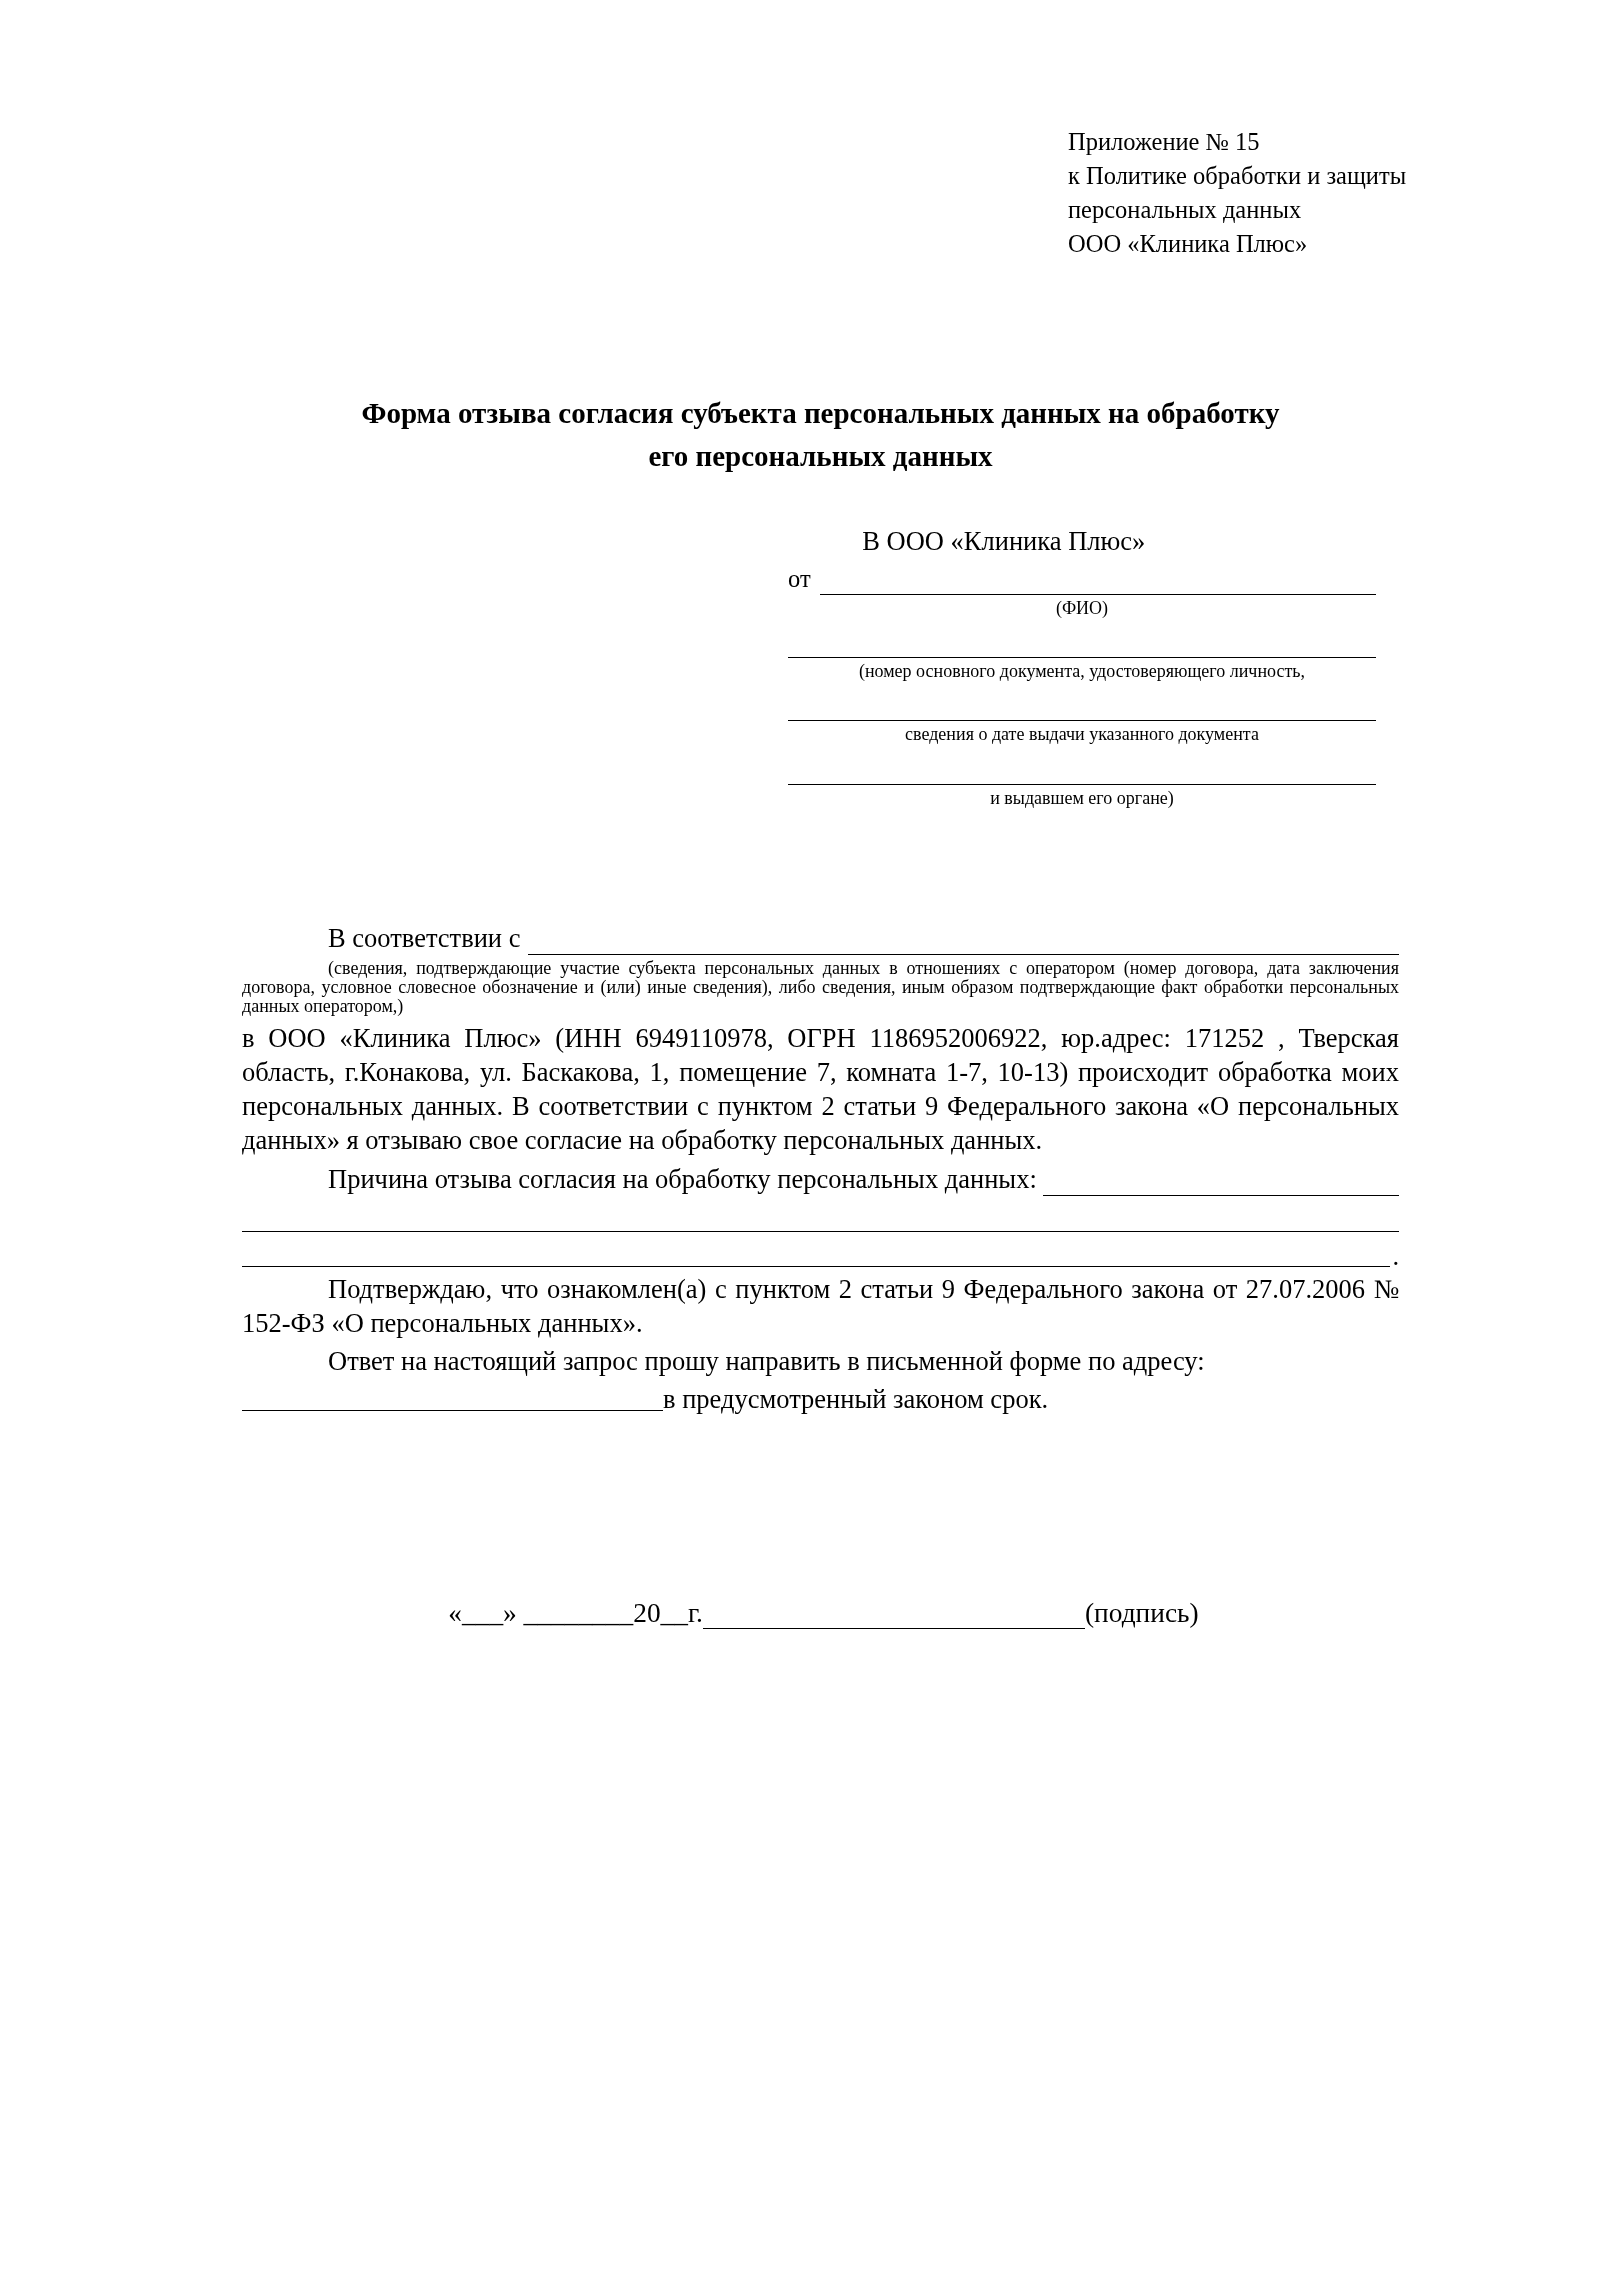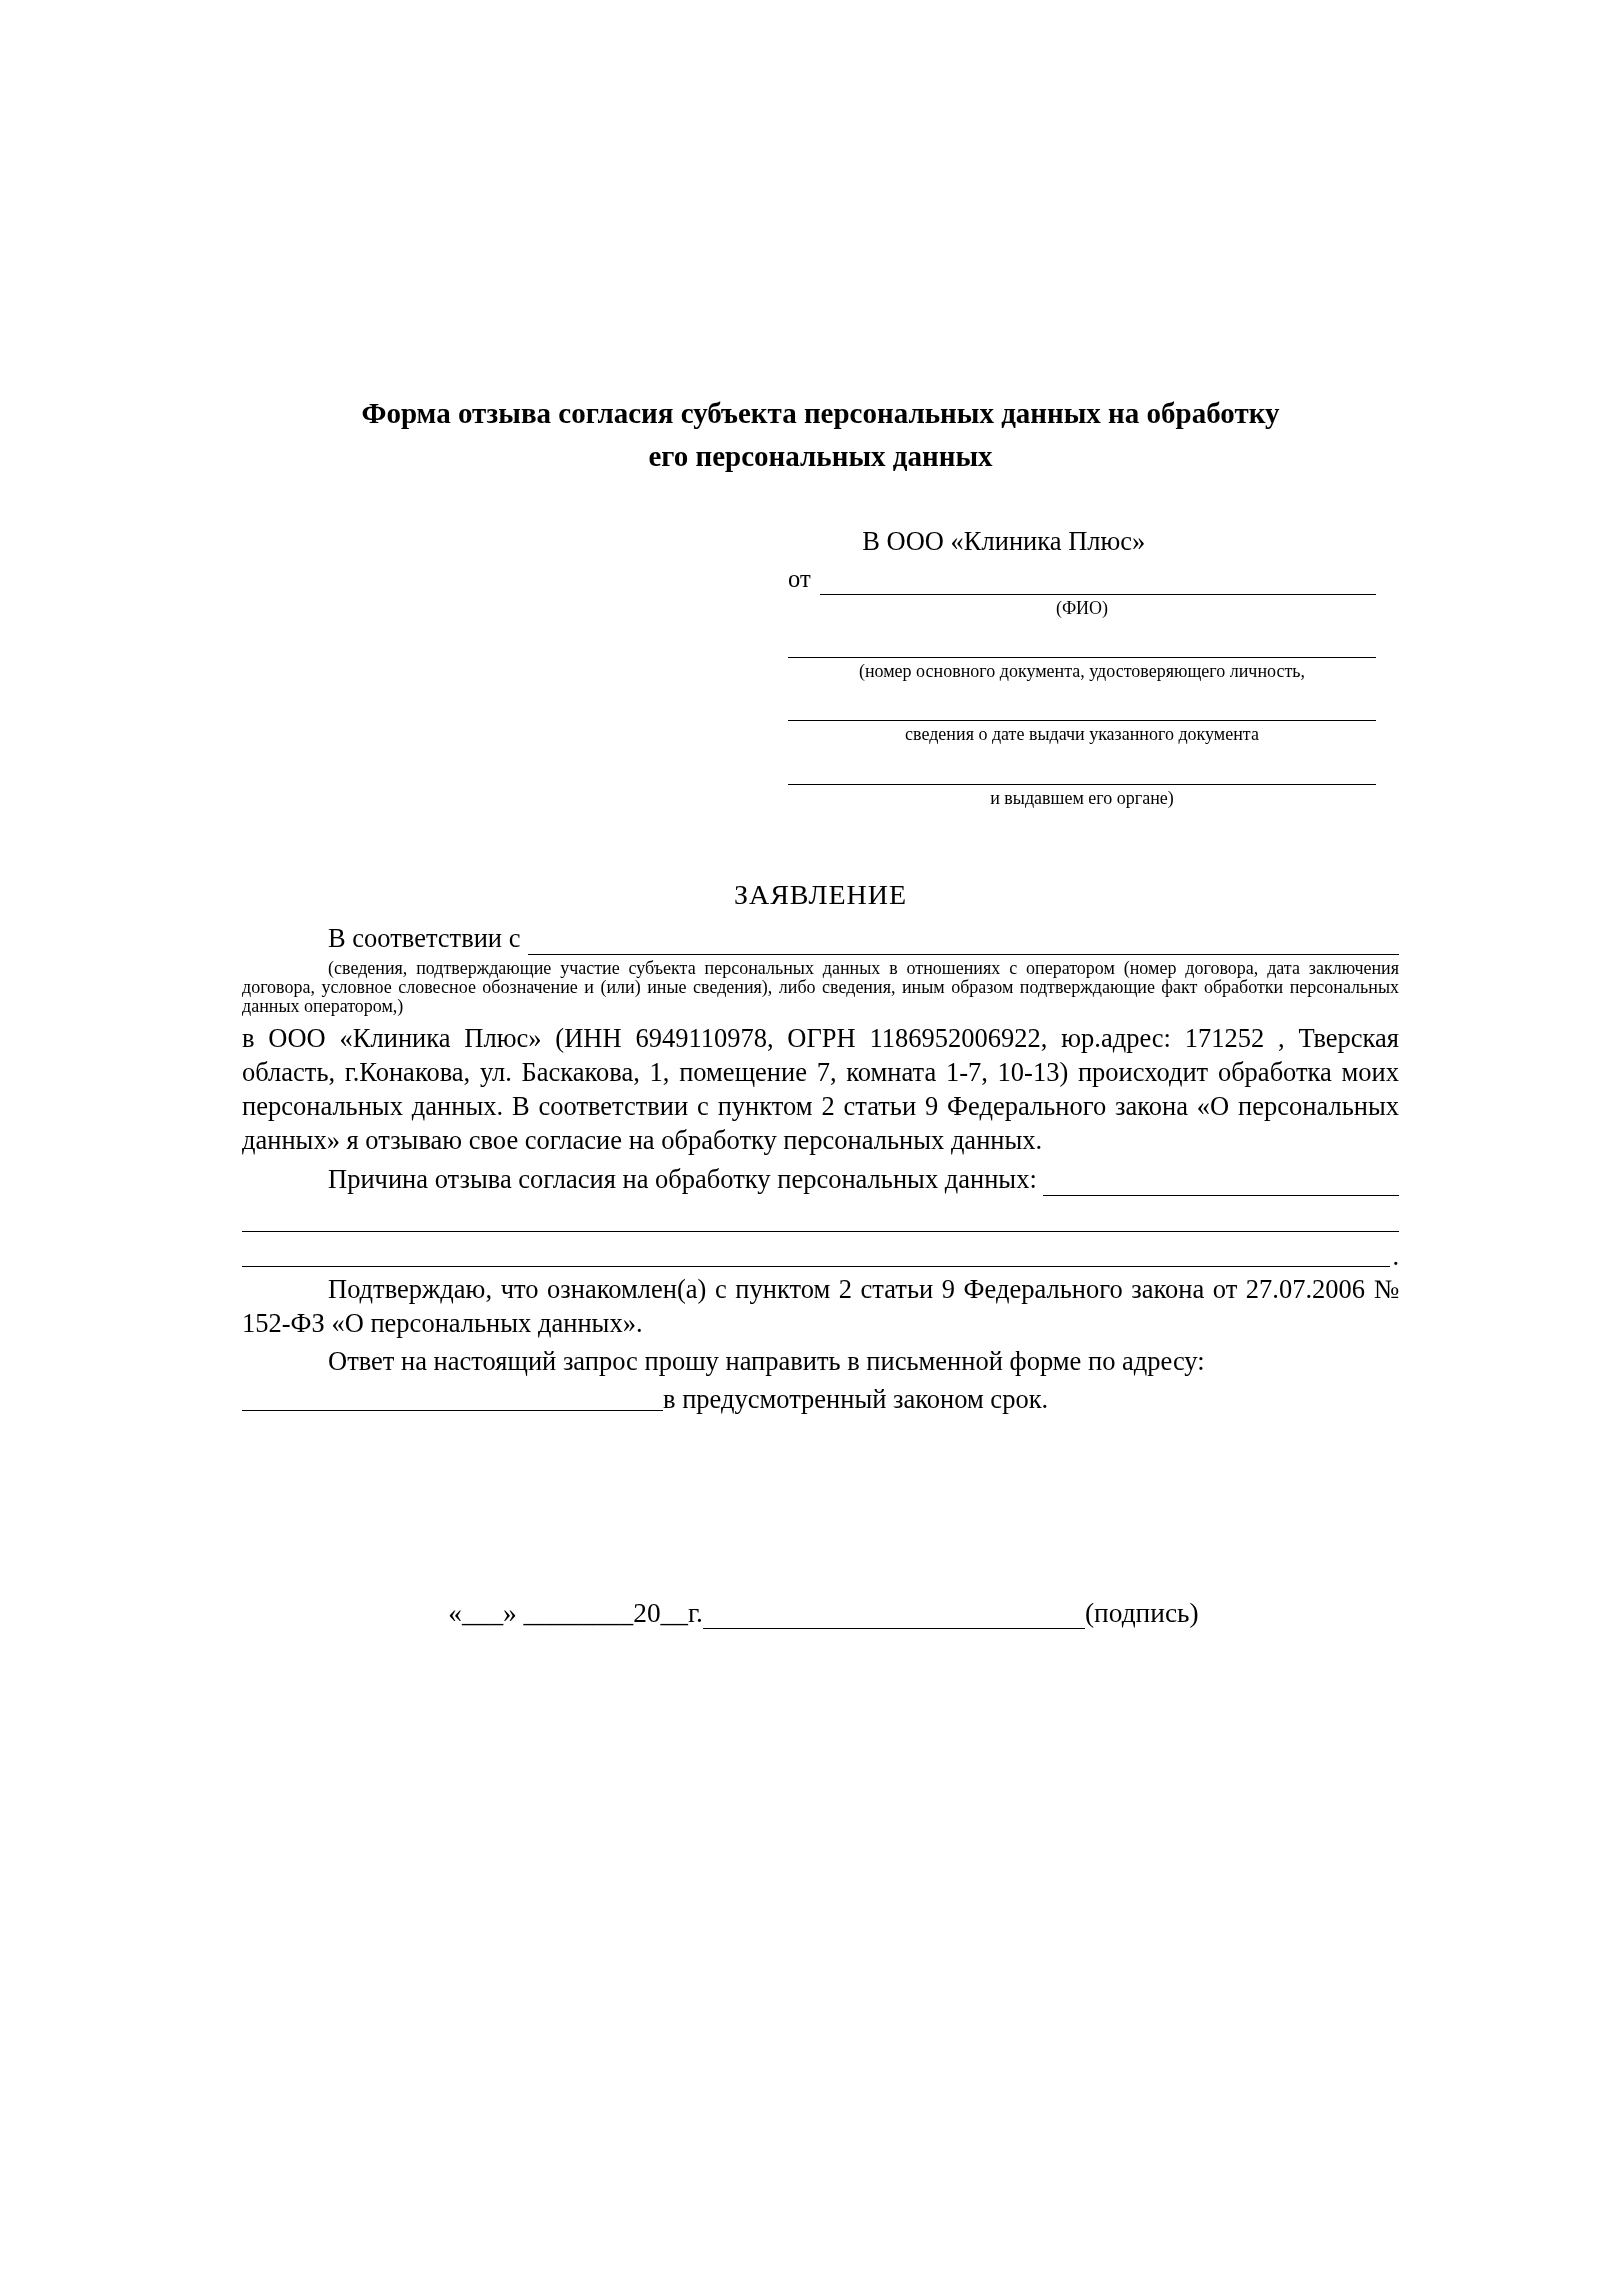--- a/index.html
+++ b/index.html
@@ -198,20 +198,26 @@
     width: 382px;
     border-bottom: 1.6px solid #000;
     height: 25.5px;
   }
 </style>
 </head>
 <body>
 
 <div class="page">
 
+  <div class="header-block">
+    <div>Приложение № 15</div>
+    <div>к Политике обработки и защиты</div>
+    <div>персональных данных</div>
+    <div>ООО «Клиника Плюс»</div>
+  </div>
 
   <div class="doc-title">
     <div>Форма отзыва согласия субъекта персональных данных на обработку</div>
     <div>его персональных данных</div>
   </div>
 
   <div class="addressee">
     <div class="to-org">В ООО «Клиника Плюс»</div>
 
     <div class="ot-row">
@@ -223,21 +229,20 @@
     <div class="line-wide"></div>
     <div class="caption">(номер основного документа, удостоверяющего личность,</div>
 
     <div class="line-wide"></div>
     <div class="caption">сведения о дате выдачи указанного документа</div>
 
     <div class="line-wide"></div>
     <div class="caption">и выдавшем его органе)</div>
   </div>
 
-  <div class="zayavlenie">ЗАЯВЛЕНИЕ</div>
 
   <div class="body-text">
 
     <div class="line-1">
       <span class="lead">В соответствии с</span>
       <span class="rule"></span>
     </div>
 
     <div class="small-note">
       <span class="ind">(сведения, подтверждающие участие субъекта персональных данных в отношениях с оператором (номер договора, дата заключения договора, условное словесное обозначение и (или) иные сведения), либо сведения, иным образом подтверждающие факт обработки персональных данных оператором,)</span>

